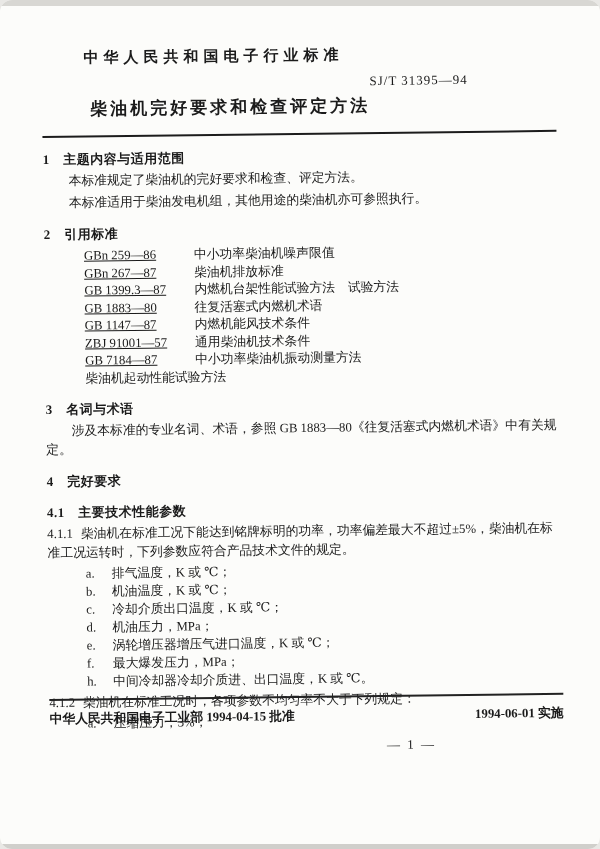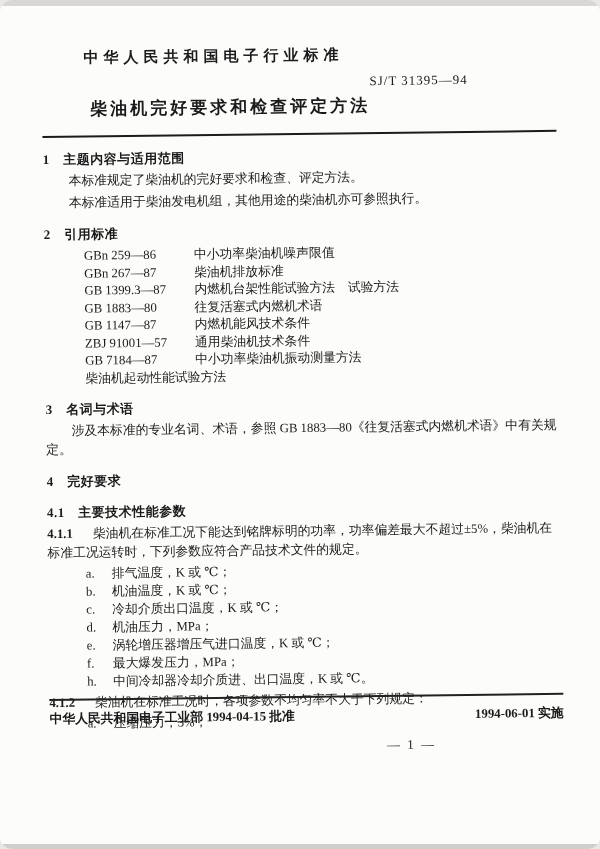--- a/index.html
+++ b/index.html
@@ -27,25 +27,25 @@
     padding: 46px 40px 0 46px;
   }
   .org-line { font-size: 15px; font-weight: bold; letter-spacing: 5px; margin-left: 42px; }
   .doc-number { text-align: right; font-size: 13px; letter-spacing: 1px; margin: 9px 88px 0 0; }
   .doc-title { font-size: 17px; font-weight: bold; letter-spacing: 3px; margin: 5px 0 0 48px; }
   .header-rule { height: 2px; background: #1c1c1c; margin-top: 15px; }
 
   .sec-heading { font-size: 13px; font-weight: bold; margin-top: 13px; letter-spacing: 0.5px; }
   .para { font-size: 12.8px; line-height: 19px; text-indent: 2em; margin-top: 3px; }
   .para-clause { font-size: 12.8px; line-height: 19px; margin-top: 3px; }
-  .clause-num { font-weight: bold; margin-right: 20px; }
+  .clause-num { font-weight: normal; margin-right: 8px; }
 
   .refs { margin: 4px 0 0 40px; font-size: 12.8px; }
   .ref-row { display: flex; line-height: 17.5px; }
-  .ref-code { width: 110px; flex: none; }
+  .ref-code { width: 110px; flex: none; text-decoration: underline; }
   .ref-title { flex: 1; }
 
   .items { margin: 2px 0 0 38px; font-size: 12.8px; }
   .item-row { display: flex; line-height: 18px; }
   .item-label { width: 26px; flex: none; }
   .item-text { flex: 1; }
 
   .footer { position: absolute; left: 46px; right: 40px; top: 696px; }
   .footer-rule { height: 2px; background: #222; }
   .footer-line { display: flex; justify-content: space-between; font-weight: bold; font-size: 12.8px; margin-top: 10px; }

